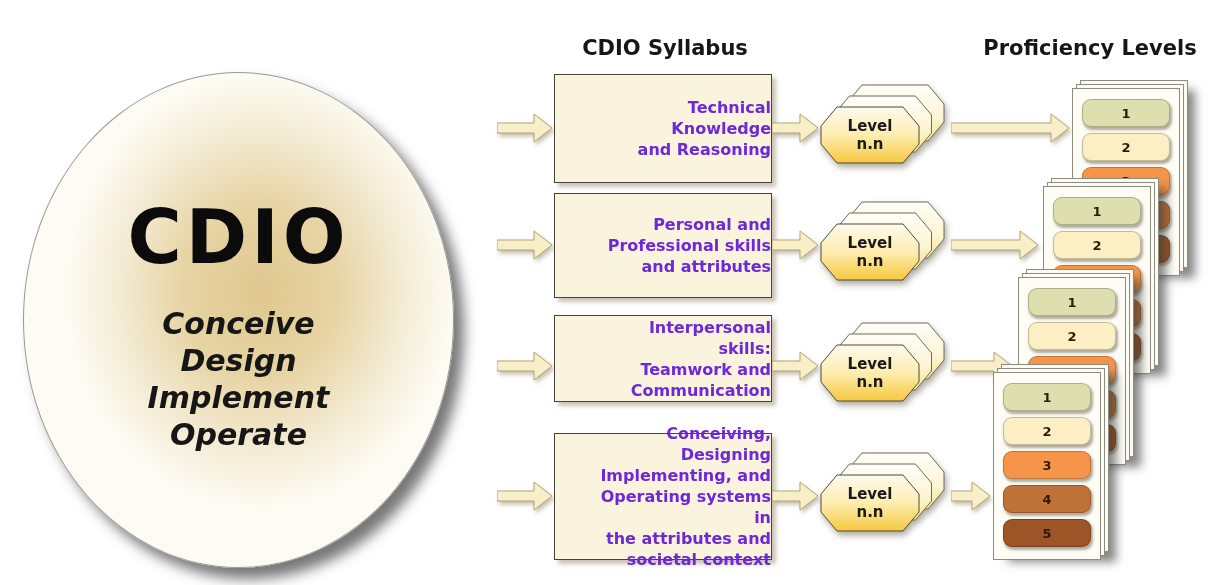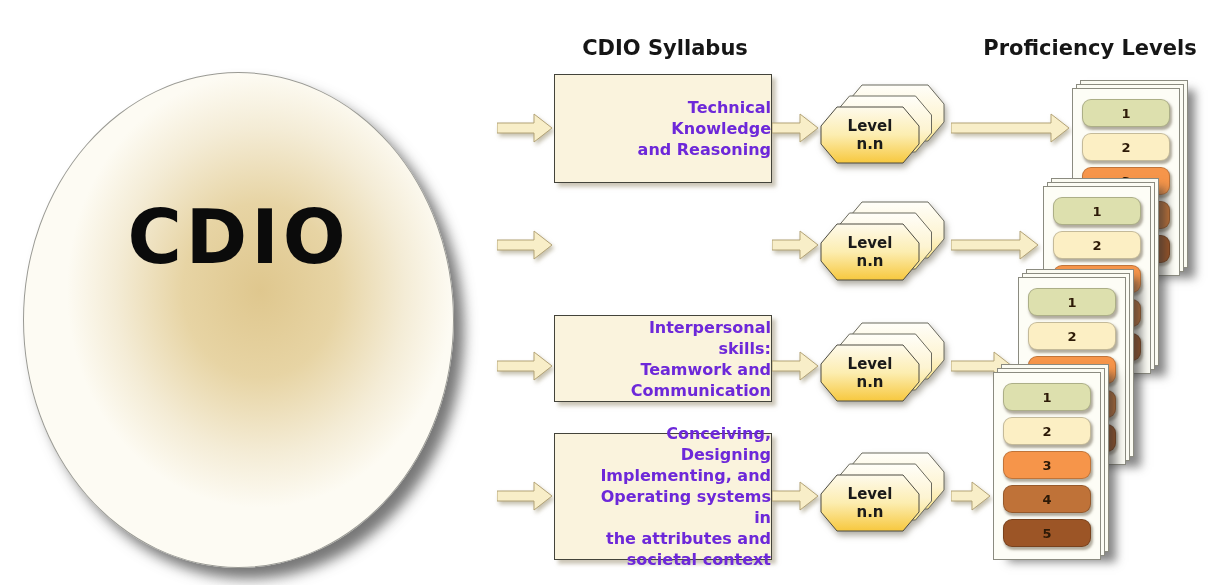--- a/index.html
+++ b/index.html
@@ -83,20 +83,24 @@
       <linearGradient id="octBack" x1="0" y1="0" x2="0" y2="1">
         <stop offset="0" stop-color="#fffef9"></stop>
           <stop offset="0.6" stop-color="#fdf4d2"></stop>
           <stop offset="1" stop-color="#f9e48d"></stop>
       </linearGradient>
     </defs>
   </svg>
 
   <div class="ellipse">
     <div class="cdio-title">CDIO</div>
+    <div class="cdio-sub multiline">Conceive
+Design
+Implement
+Operate</div>
   </div>
 
   <div class="hdr hdr-syllabus">CDIO Syllabus</div>
   <div class="hdr hdr-prof">Proficiency Levels</div>
 
   <svg class="arrow" style="left:497px;top:113px" width="56" height="30">
       <polygon points="0,10 37,10 37,1 55,15 37,29 37,20 0,20"></polygon>
     </svg>
   <div class="sbox" style="top:74px;height:109px">
     <div class="box-label multiline">Technical Knowledge
@@ -114,20 +118,25 @@
     <div class="level-label multiline">Level
 n.n</div>
   </div>
   <svg class="arrow" style="left:951px;top:113px" width="119" height="30">
       <polygon points="0,10 100,10 100,1 118,15 100,29 100,20 0,20"></polygon>
     </svg>
 
   <svg class="arrow" style="left:497px;top:230px" width="56" height="30">
       <polygon points="0,10 37,10 37,1 55,15 37,29 37,20 0,20"></polygon>
     </svg>
+  <div class="sbox" style="top:193px;height:105px">
+    <div class="box-label multiline">Personal and
+Professional skills
+and attributes</div>
+  </div>
   <svg class="arrow" style="left:772px;top:230px" width="47" height="30">
       <polygon points="0,10 28,10 28,1 46,15 28,29 28,20 0,20"></polygon>
     </svg>
   <div class="levelstack" style="top:201px">
     <svg width="126" height="81">
       <polygon class="oct-back" transform="translate(25,0)" points="17,1 83,1 99,20 99,38 83,57 17,57 1,38 1,20"></polygon>
       <polygon class="oct-back" transform="translate(12.5,11)" points="17,1 83,1 99,20 99,38 83,57 17,57 1,38 1,20"></polygon>
       <polygon class="oct-front" transform="translate(0,22)" points="17,1 83,1 99,20 99,38 83,57 17,57 1,38 1,20"></polygon>
     </svg>
     <div class="level-label multiline">Level

